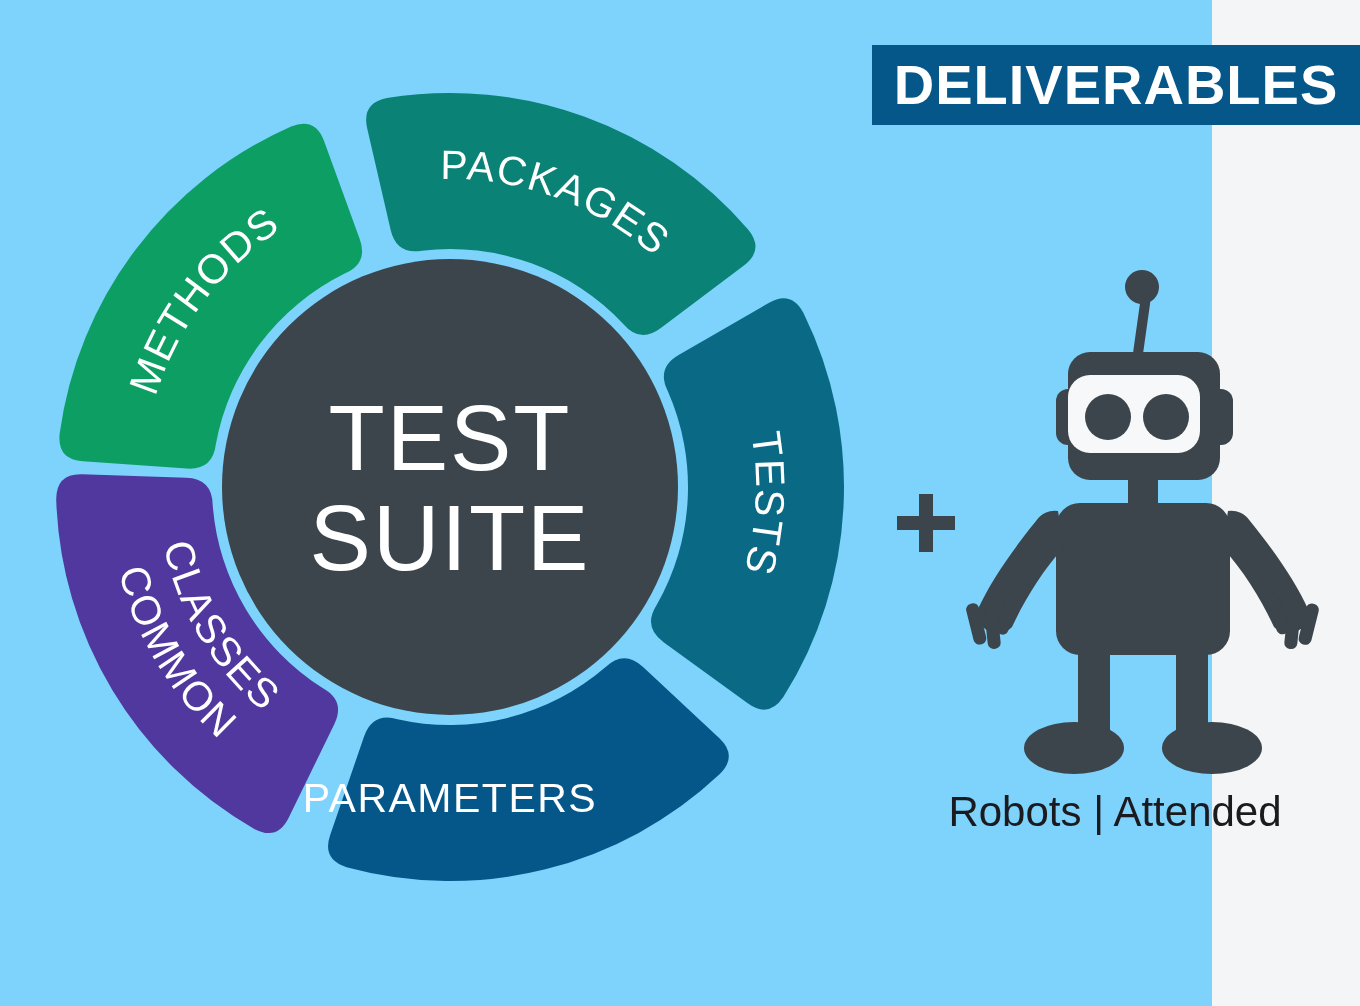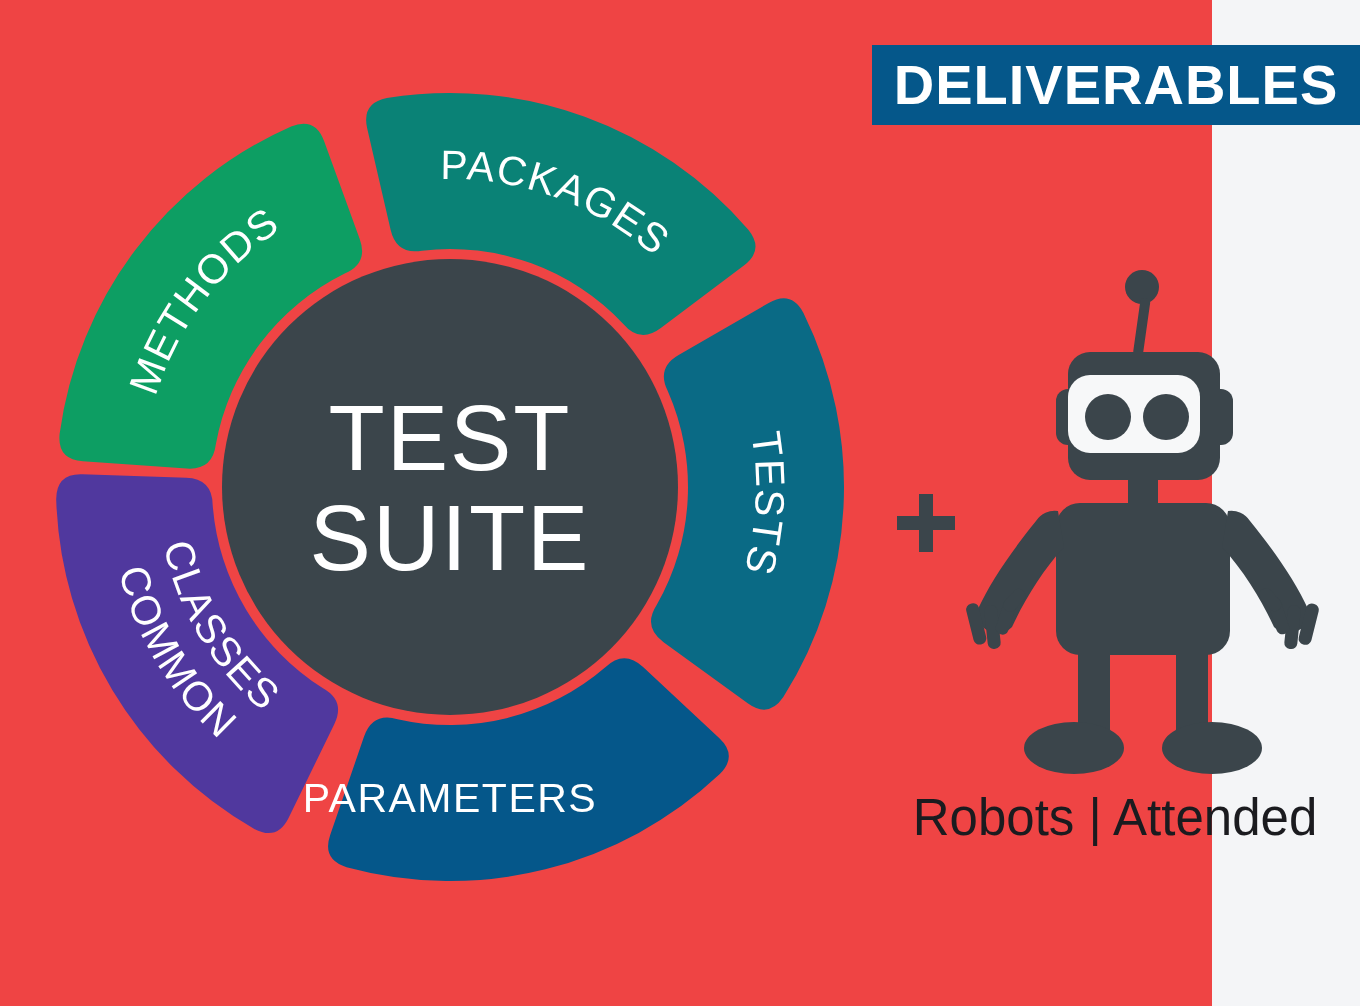--- a/index.html
+++ b/index.html
@@ -13,21 +13,21 @@
     height: 1006px;
     font-family: "Liberation Sans", sans-serif;
     overflow: hidden;
     position: relative;
   }
   #stage {
     position: absolute;
     left: 0; top: 0;
     width: 1212px;
     height: 1006px;
-    background: #ef4444;
+    background: #7dd3fc;
   }
 
   
   #deliverables-banner {
     position: absolute;
     left: 872px;
     top: 45px;
     width: 488px;
     height: 80px;
     background: #05578a;
@@ -105,21 +105,21 @@
   #robot-svg { display: block; width: 365px; height: 510px; }
 
   
   #robot-caption {
     position: absolute;
     left: 880px;
     top: 785px;
     width: 470px;
     text-align: center;
     color: #1b1b1f;
-    font-size: 51px;
+    font-size: 42px;
     line-height: 1.28;
     font-weight: normal;
   }
   #robot-caption .cap-line { display: block; white-space: nowrap; }
 </style>
 </head>
 <body>
 
 <div id="stage">
 

